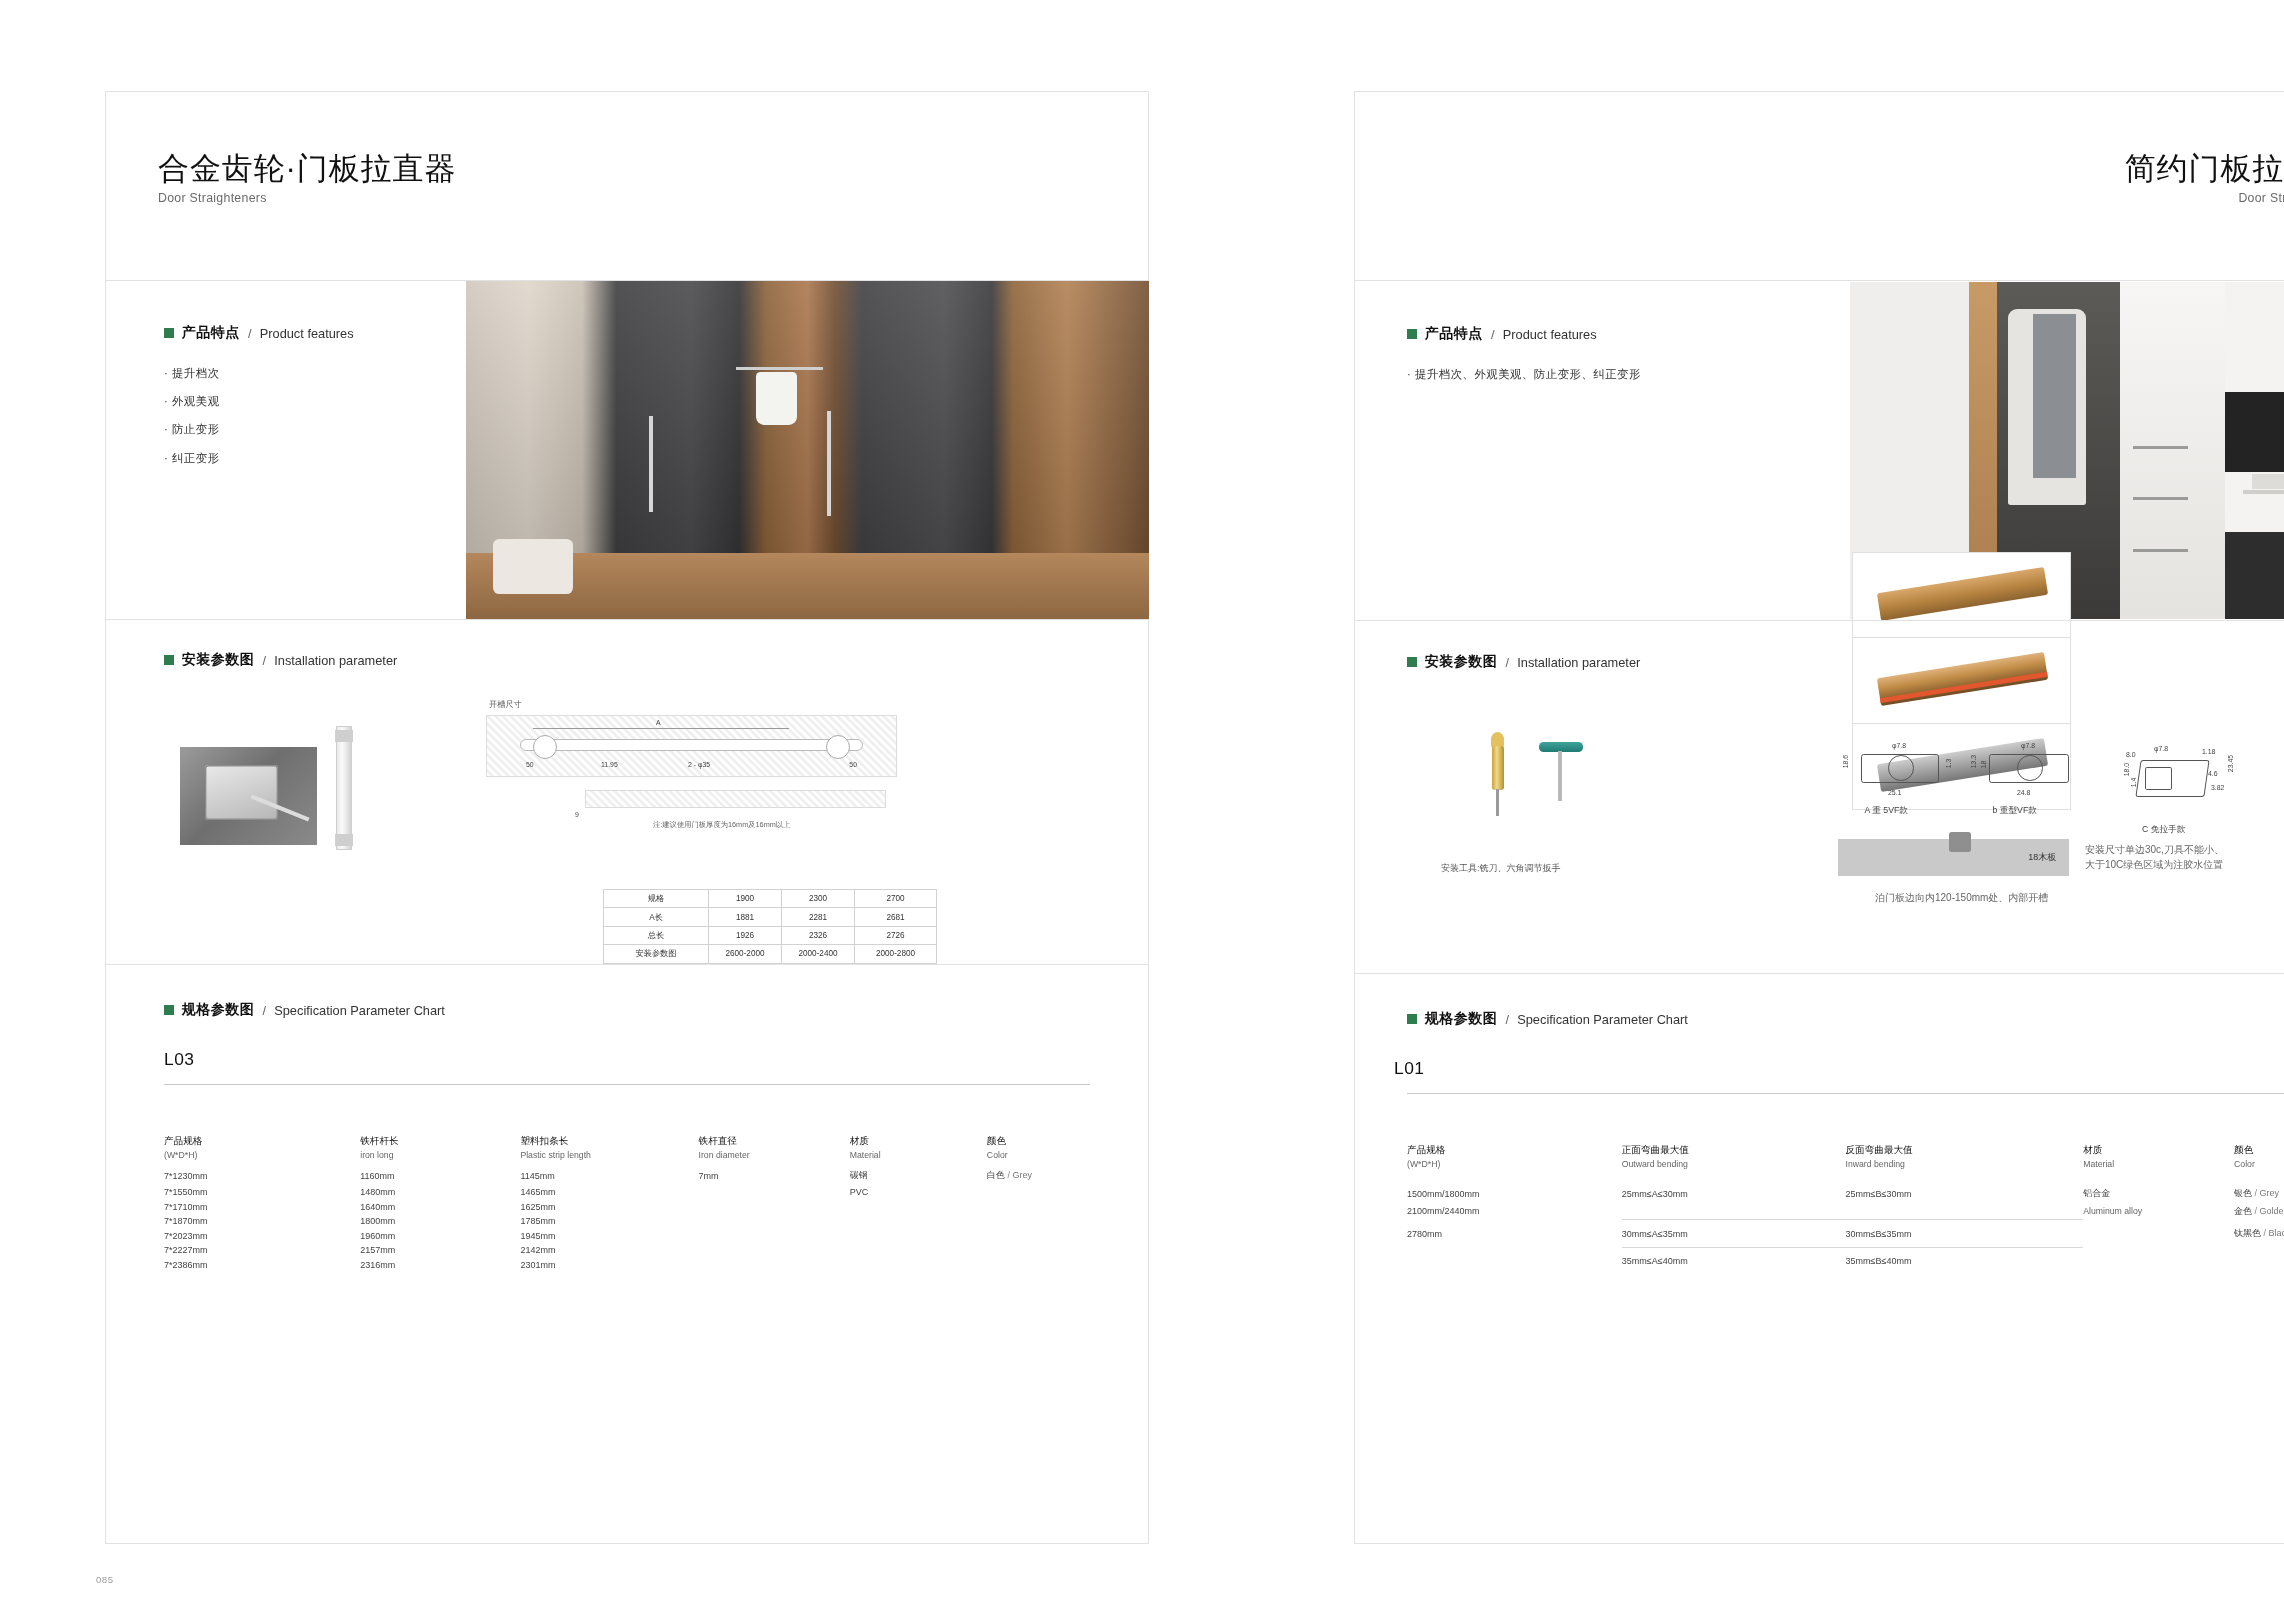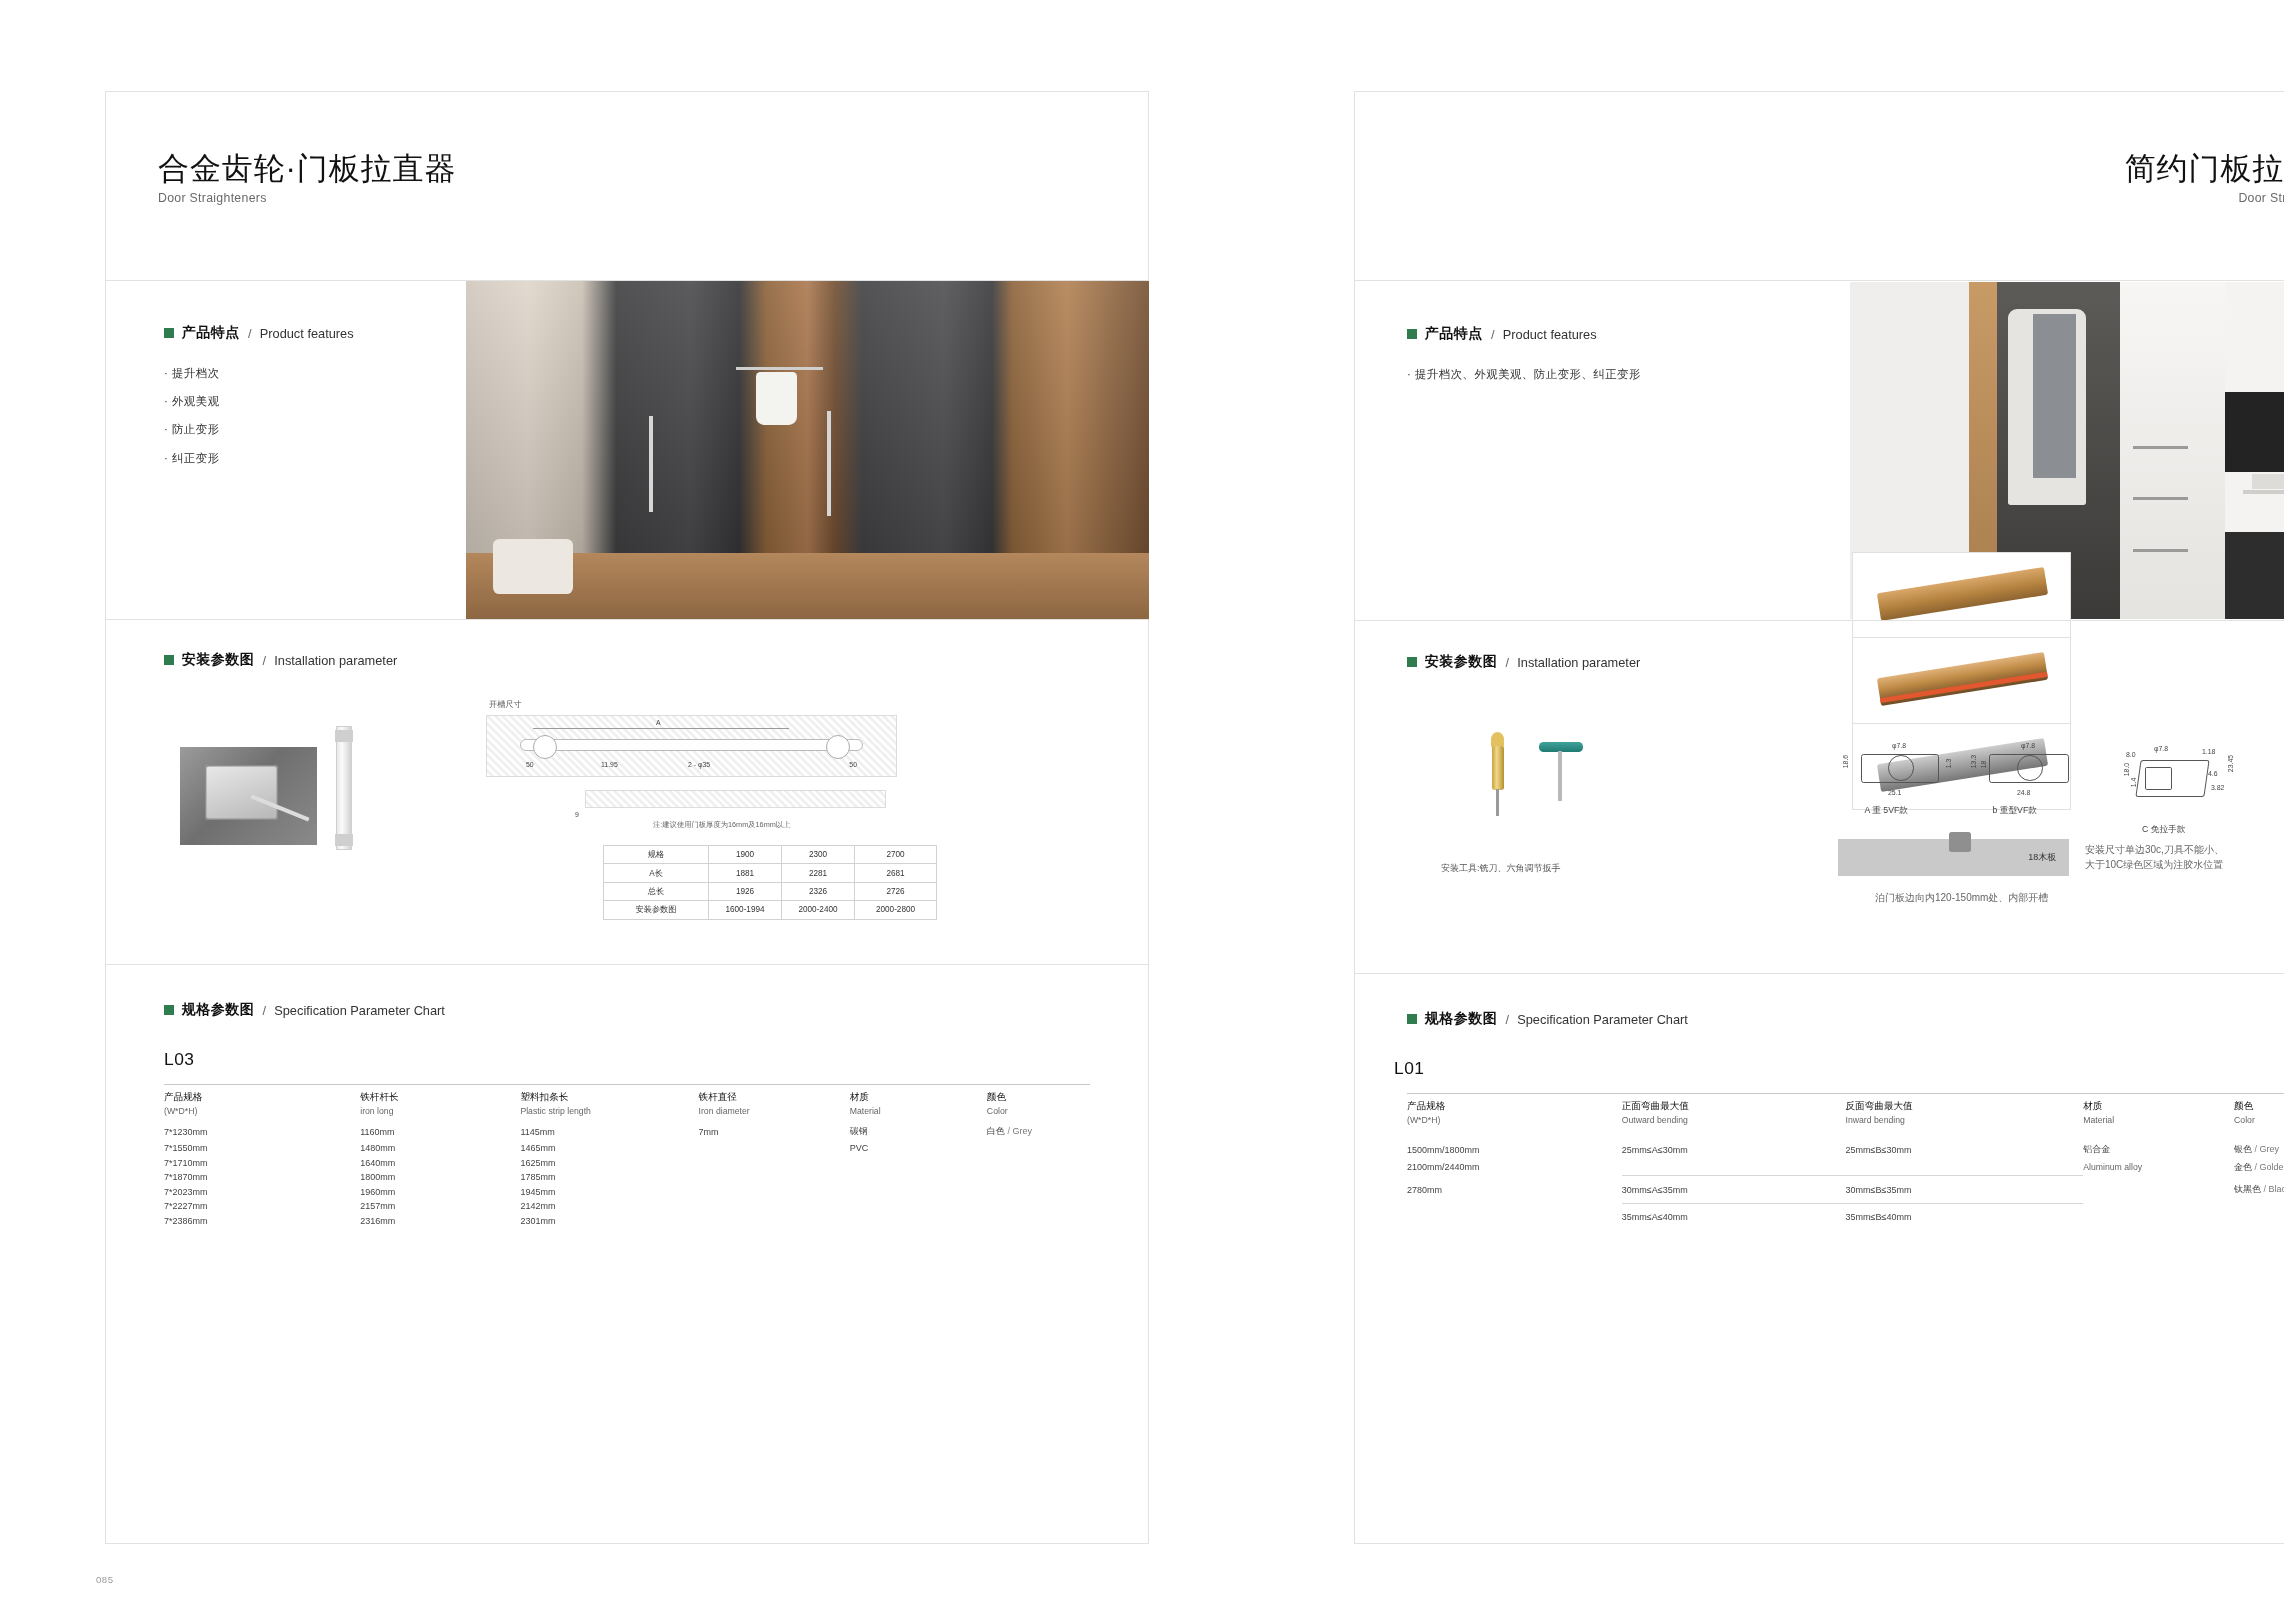--- a/index.html
+++ b/index.html
@@ -166,21 +166,21 @@
   .diagram .slot {
     position: absolute; left: 8%; right: 8%; top: 38%; height: 12px; background: #fff; border: 0.9px solid #bbb; border-radius: 6.4px;
   }
   .diagram .hole {
     position: absolute; width: 24px; height: 24px; border-radius: 50%; background: #fff; border: 0.9px solid #aaa;
   }
   .dim { position: absolute; font-size: 6.9px; color: #444; }
   .dimline { position: absolute; background: #9a9a9a; }
 
   
-  table { border-collapse: collapse; }
+  table { border-collapse: collapse; margin-top: 44px; }
   .spec-tbl { position: absolute; font-size: 8.2px; color: #333; }
   .spec-tbl td { border: 0.5px solid #d2d2d2; padding: 3.2px 6.4px; text-align: center; white-space: nowrap; }
   .spec-tbl td.lbl { text-align: center; }
 
   
   .spec-section { position: absolute; left: 0; right: 0; }
   .code { font-size: 17.4px; color: #111; letter-spacing: 0.5px; }
 
   .param-tbl { position: absolute; font-size: 9px; color: #333; }
   .param-tbl th {
@@ -309,21 +309,21 @@
             <td>2681</td>
           </tr>
           <tr>
             <td class="lbl">总长</td>
             <td>1926</td>
             <td>2326</td>
             <td>2726</td>
           </tr>
           <tr>
             <td class="lbl">安装参数图</td>
-            <td>1600-1994</td>
+            <td>2600-2000</td>
             <td>2000-2400</td>
             <td>2000-2800</td>
           </tr>
         </tbody>
       </table>
     </div>
 
     <div class="install-sep" style="top:873px;"></div>
     <div class="spec-section" style="top:873px;">
       <div class="sec-head" style="position:absolute; left:59px; top:37px;">

